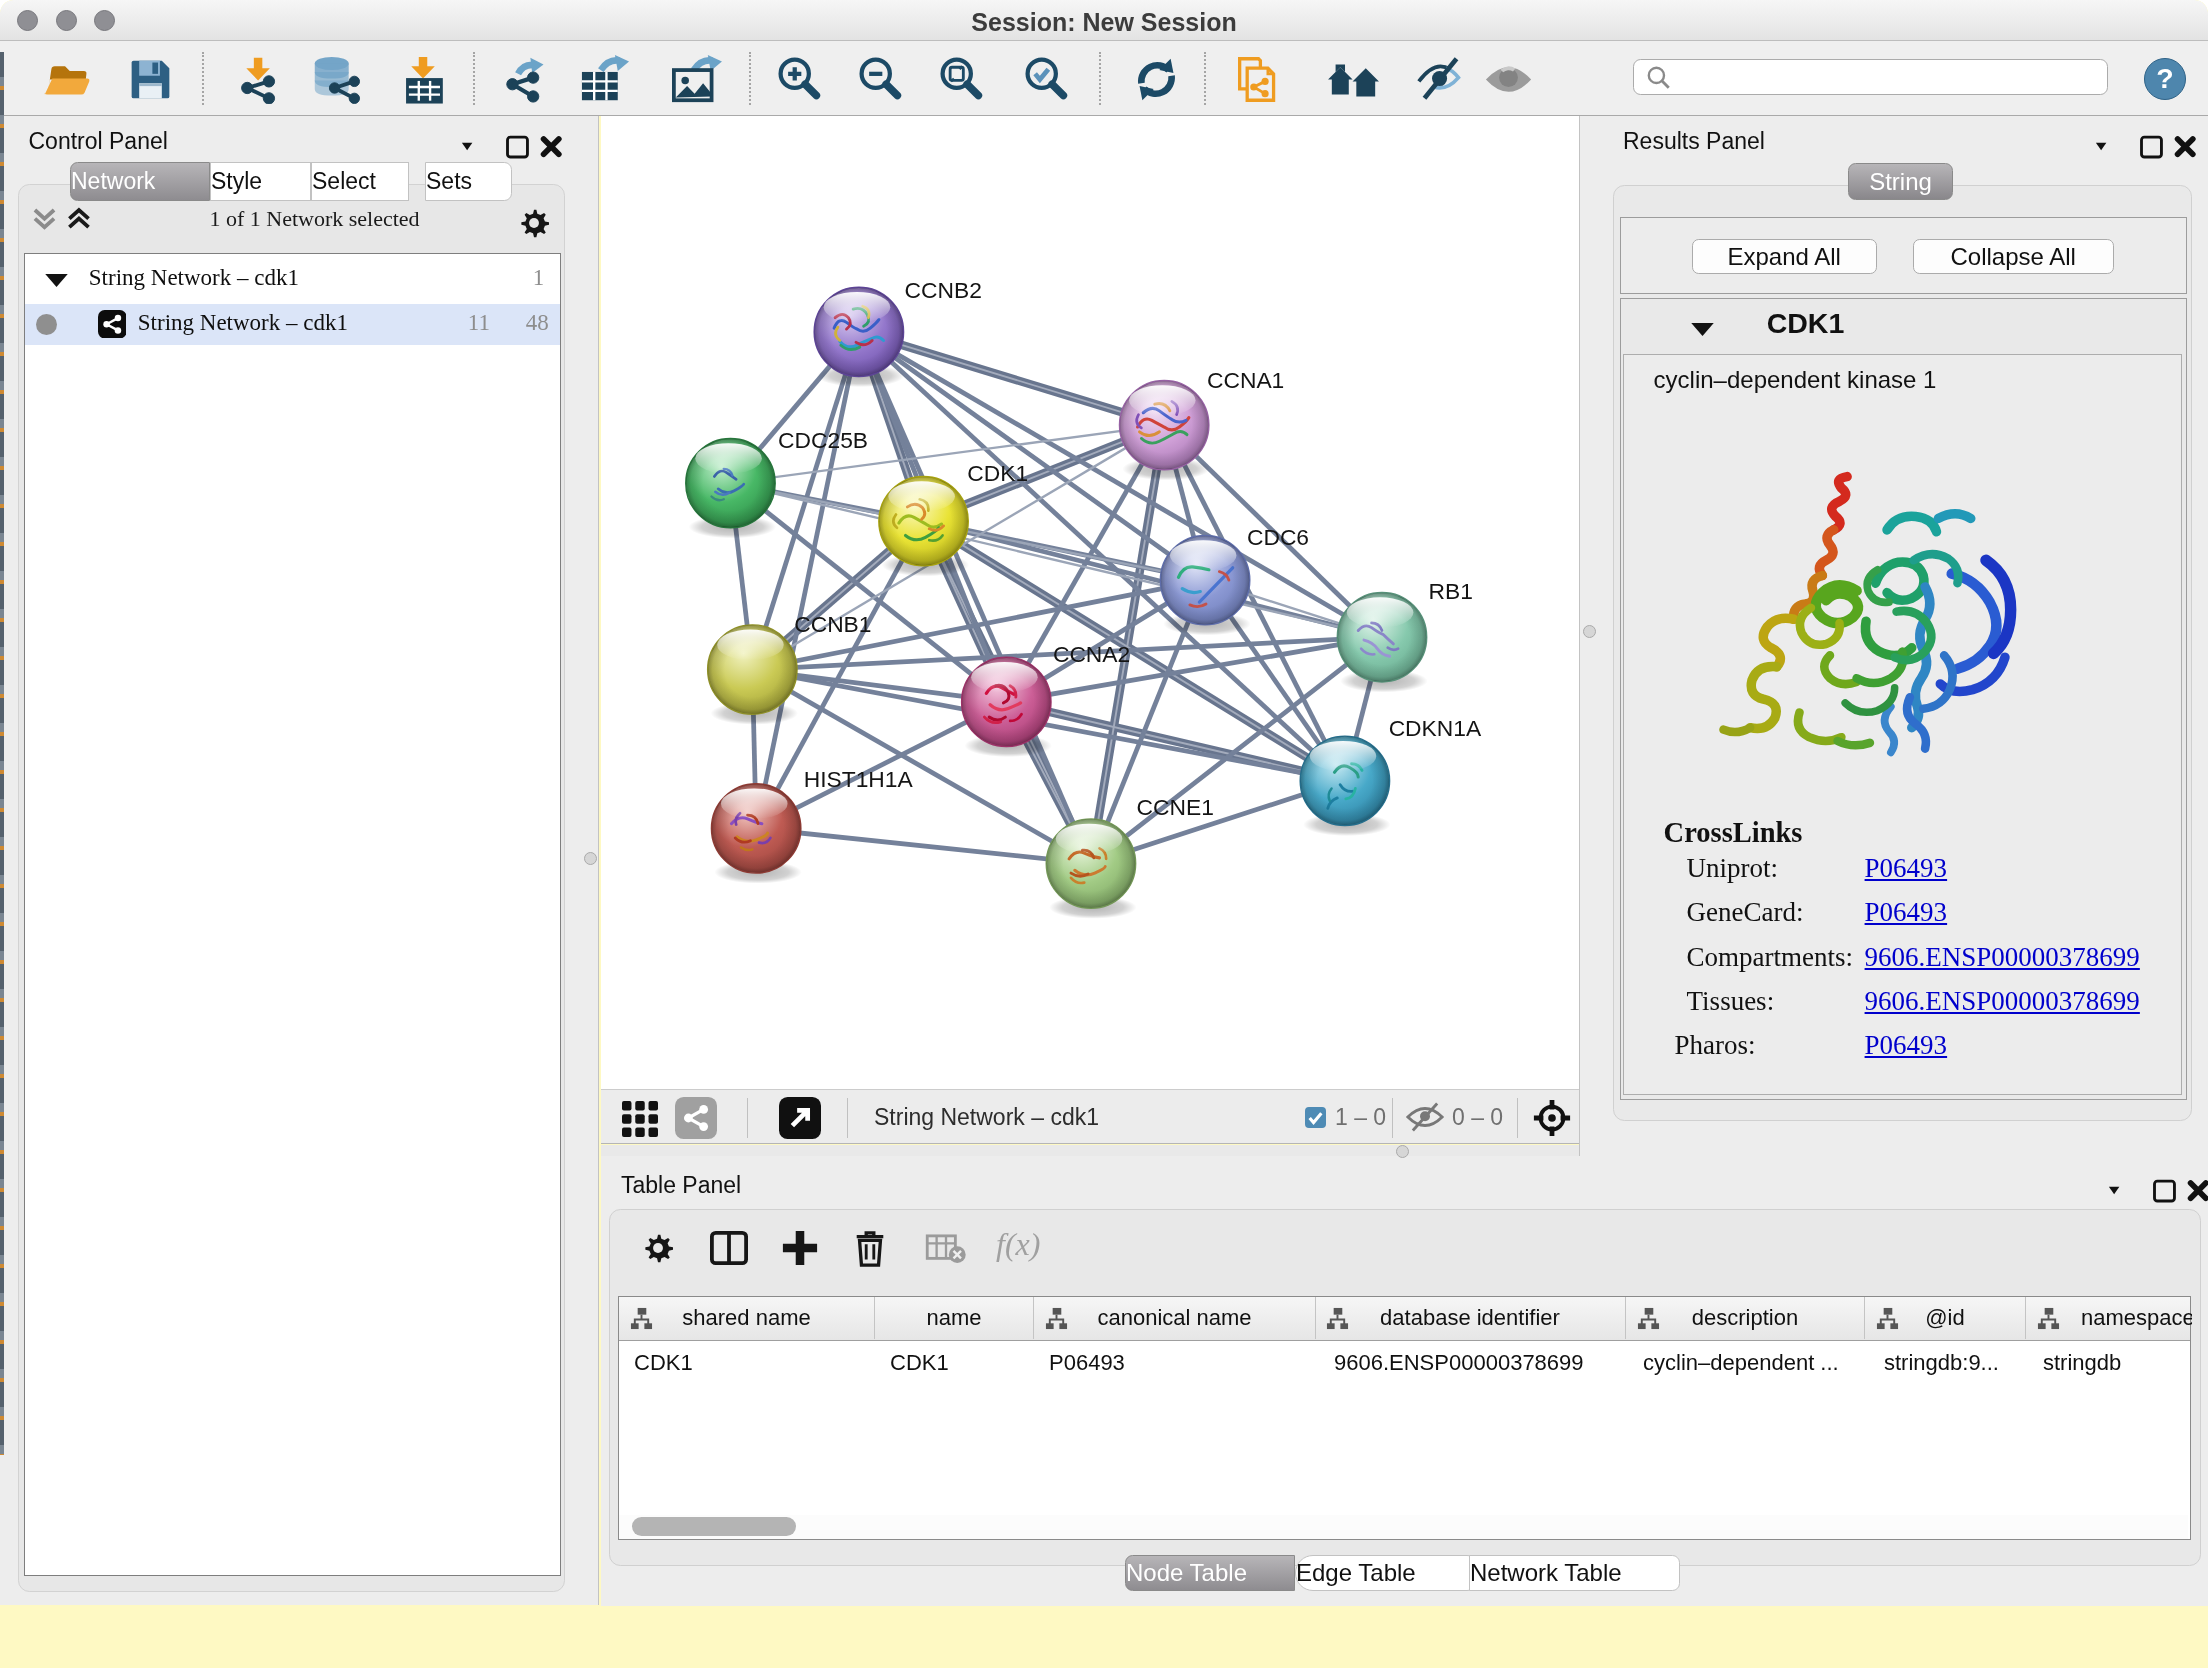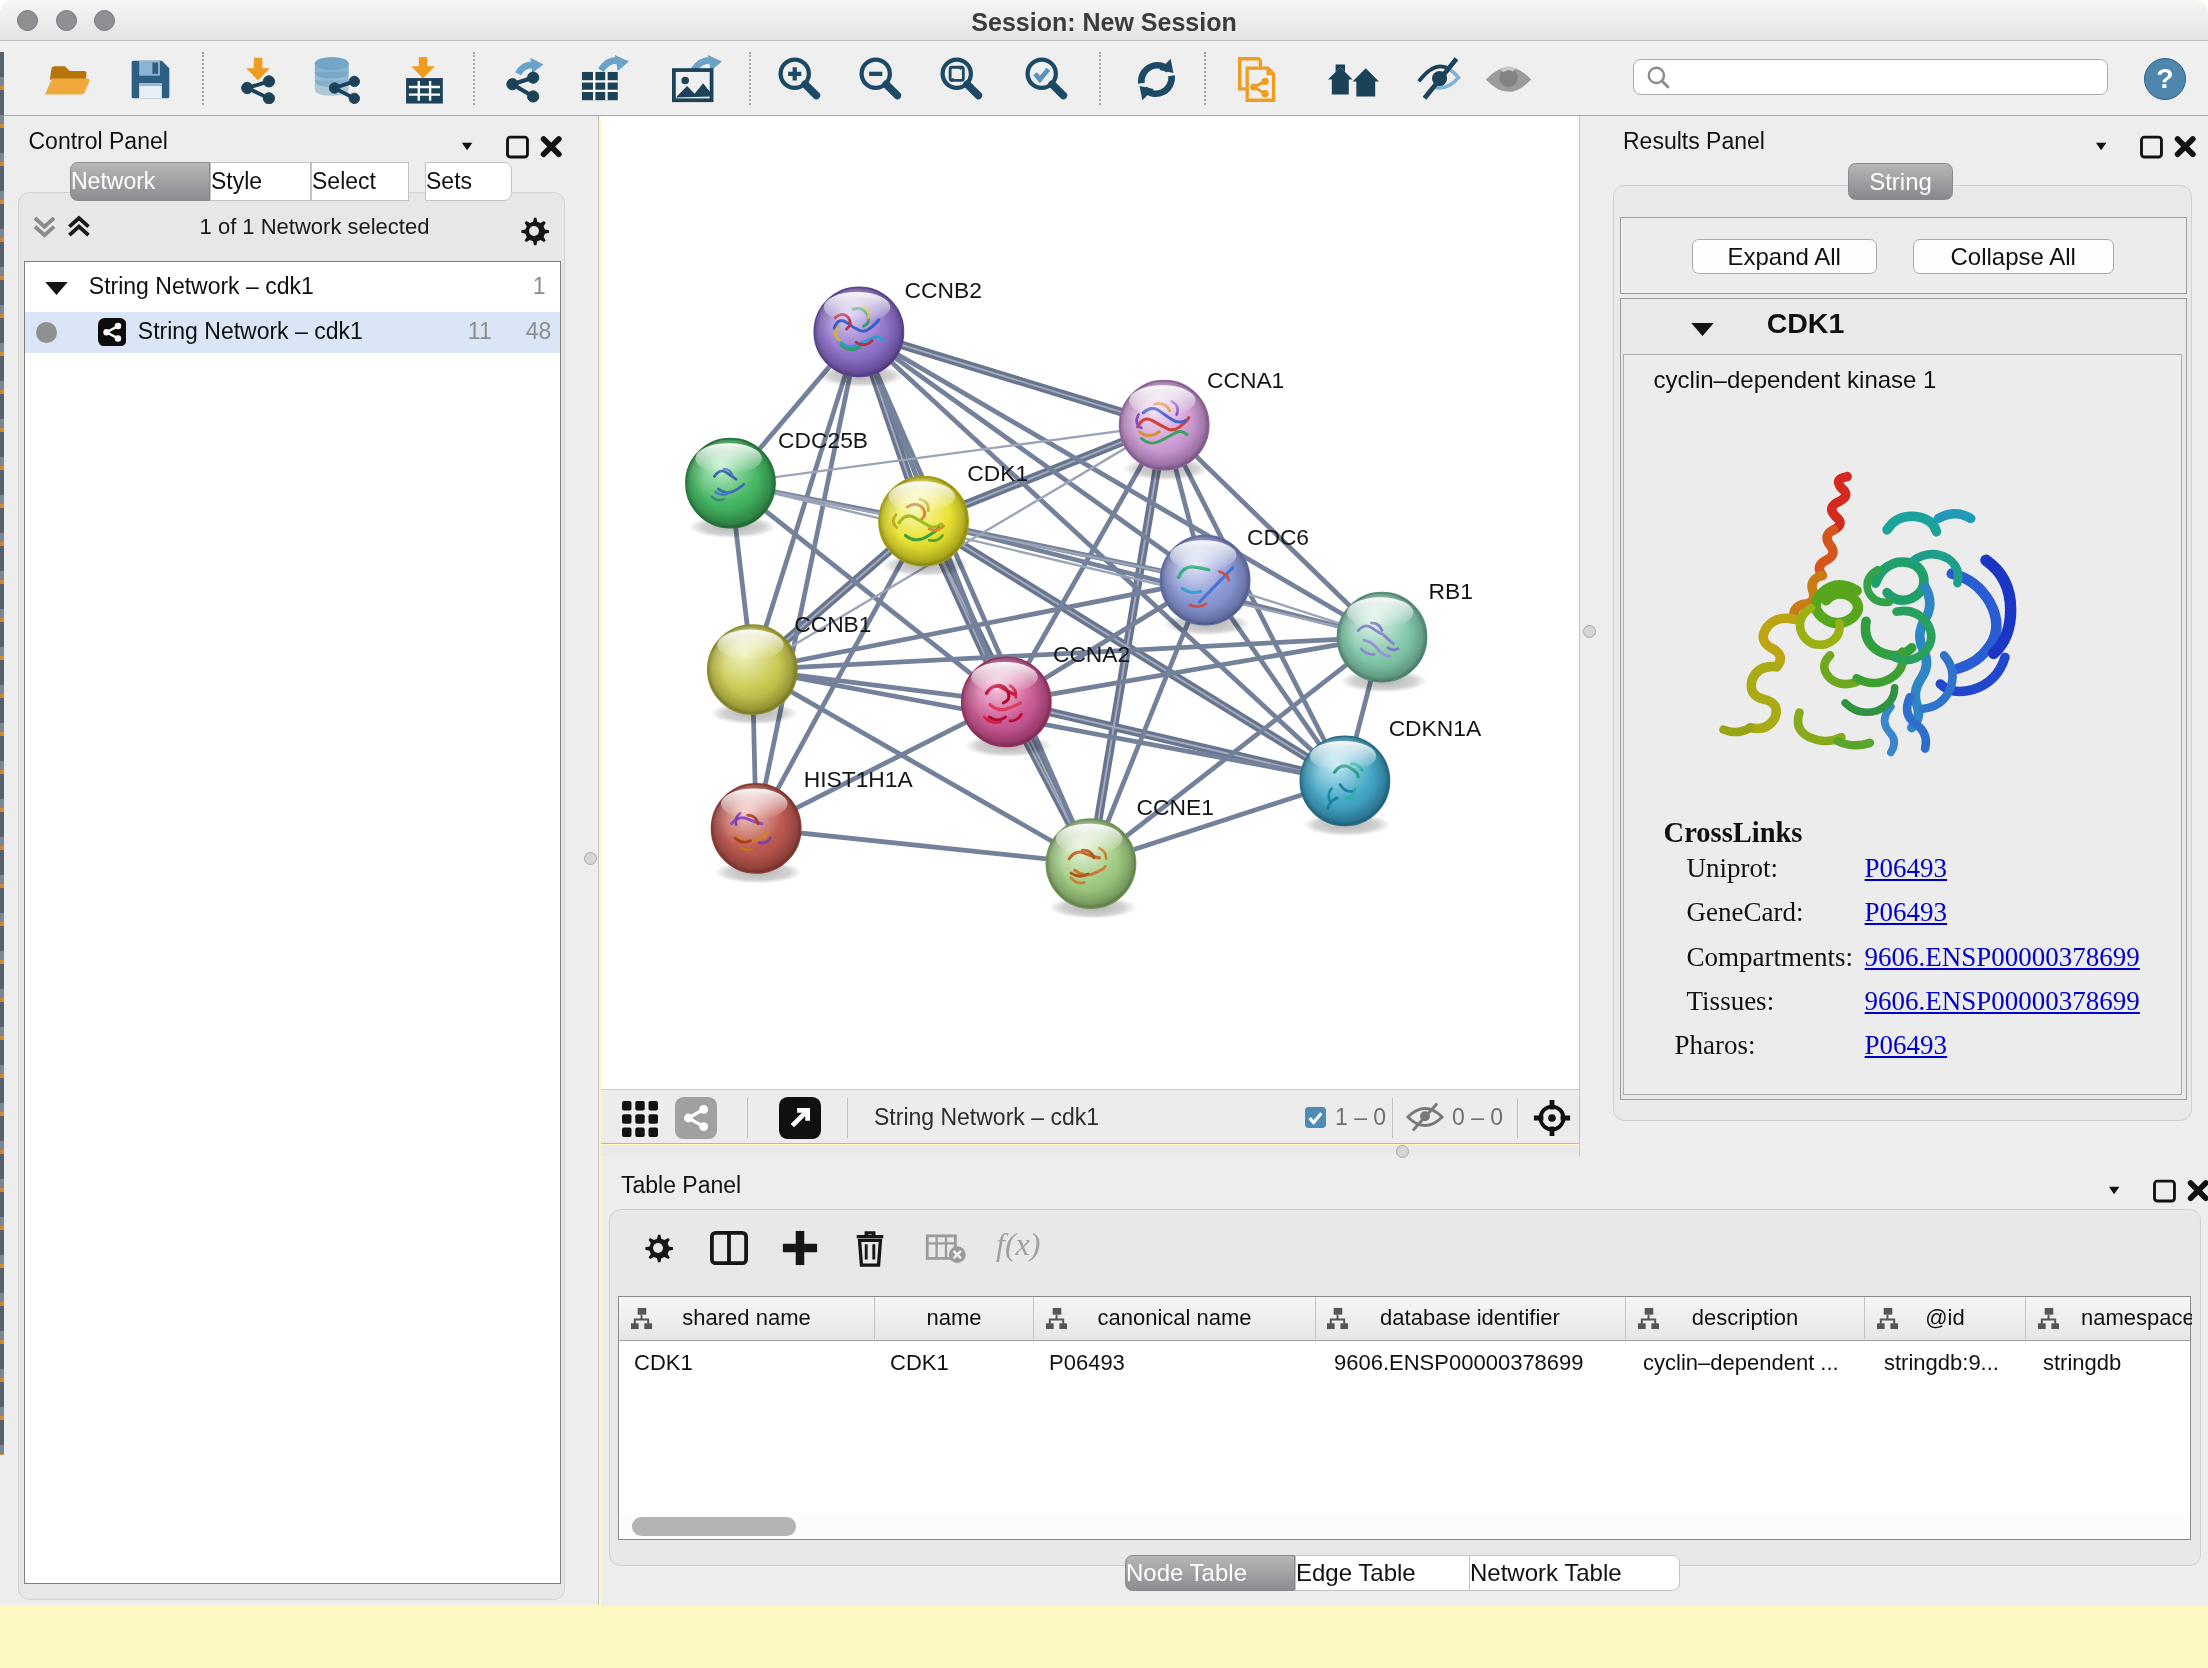--- a/index.html
+++ b/index.html
@@ -16,21 +16,21 @@
 #searchbox { position:absolute; left:1633px; top:18px; width:475px; height:36px; background:#ffffff; border:1.9px solid #ababab; border-radius:7.6px; }
 #helpbtn { position:absolute; left:2144px; top:17px; width:42px; height:42px; border-radius:50%; background:#4e86ad; border:1.9px solid #2e6287; color:#fff; font-size:28.5px; font-weight:bold; text-align:center; line-height:39px; }
 
 .pane { position:absolute; background:#ededed; }
 .phead { position:absolute; font-size:23px; color:#111; }
 .pbtns { position:absolute; }
 
 #ctrlpane { left:0; top:116px; width:599px; height:1489px; border-right:1.9px solid #c3c3c3; }
 .tab { position:absolute; z-index:3; height:39px; background:#ffffff; border:1px solid #c2c2c2; font-size:23px; color:#111; text-align:left; }
 .tabsel { background:linear-gradient(#b7b5b8,#8e8c90); color:#ffffff; border-color:#8a8a8a; }
-#cp-container { position:absolute; left:18px; top:76px; width:547px; height:1408px; background:#e7e7e7; border:1px solid #d2d2d2; border-radius:11.4px; }
+#cp-container { position:absolute; left:18px; top:68px; width:547px; height:1408px; background:#e7e7e7; border:1px solid #d2d2d2; border-radius:11.4px;font-family:Liberation Serif, serif; }
 #cp-bar { position:absolute; left:0px; top:0px; width:100%; height:68px; }
 #cp-list { position:absolute; left:4.8px; top:68px; width:537px; height:1323px; background:#ffffff; border:1.9px solid #7e7e7e; }
 .cprow1 { position:absolute; left:0; top:0; width:100%; height:50px; }
 .cprow2 { position:absolute; left:0; top:50px; width:100%; height:41px; background:#dbe5f8; }
 
 #canvas { position:absolute; left:601px; top:116px; width:978px; height:973px; background:#ffffff; }
 #canvasbar { position:absolute; left:601px; top:1089px; width:978px; height:55px; background:#ececec; border-top:1px solid #cccccc; border-bottom:1px solid #b5b5b5; }
 #hsplit { position:absolute; left:601px; top:1145px; width:1607px; height:10.5px; background:#e9e9e9; }
 
 #respane { left:1579px; top:116px; width:630px; height:1040px; border-left:1.9px solid #c3c3c3; }
@@ -748,21 +748,21 @@
         <span style="position:absolute;left:715px;top:8.6px;">9606.ENSP00000378699</span>
         <span style="position:absolute;left:1024px;top:8.6px;">cyclin–dependent ...</span>
         <span style="position:absolute;left:1265px;top:8.6px;">stringdb:9...</span>
         <span style="position:absolute;left:1424px;top:8.6px;">stringdb</span>
       </div>
       <div style="position:absolute;left:0px;top:218px;width:1569px;height:24px;background:#fcfcfc;">
         <div style="position:absolute;left:13.3px;top:1.9px;width:164px;height:19px;background:#b4b4b4;border-radius:9.5px;"></div>
       </div>
     </div>
     <div class="tab tabsel" style="left:524px;top:399px;width:170px;border-radius:7.6px 0 0 7.6px;line-height:34px;height:36px;font-size:24px;">Node Table</div>
-    <div class="tab" style="left:694px;top:399px;width:190px;line-height:34px;height:36px;font-size:24px;">Edge Table</div>
+    <div class="tab" style="left:694px;top:399px;width:190px;line-height:34px;height:36px;font-size:24px;border-radius:18px;">Edge Table</div>
     <div class="tab" style="left:868px;top:399px;width:211px;border-radius:0 7.6px 7.6px 0;line-height:34px;height:36px;font-size:24px;">Network Table</div>
   </div>
   <div style="position:absolute;left:584px;top:852px;width:13.3px;height:13.3px;border-radius:50%;background:#d6d6d6;border:1px solid #aaa;"></div>
   <div style="position:absolute;left:1583px;top:625px;width:13.3px;height:13.3px;border-radius:50%;background:#d6d6d6;border:1px solid #aaa;"></div>
   <div style="position:absolute;left:1396px;top:1145px;width:13.3px;height:13.3px;border-radius:50%;background:#d6d6d6;border:1px solid #aaa;"></div>
   <div id="sliver"></div>
 </div>
 
 
 </body></html>

